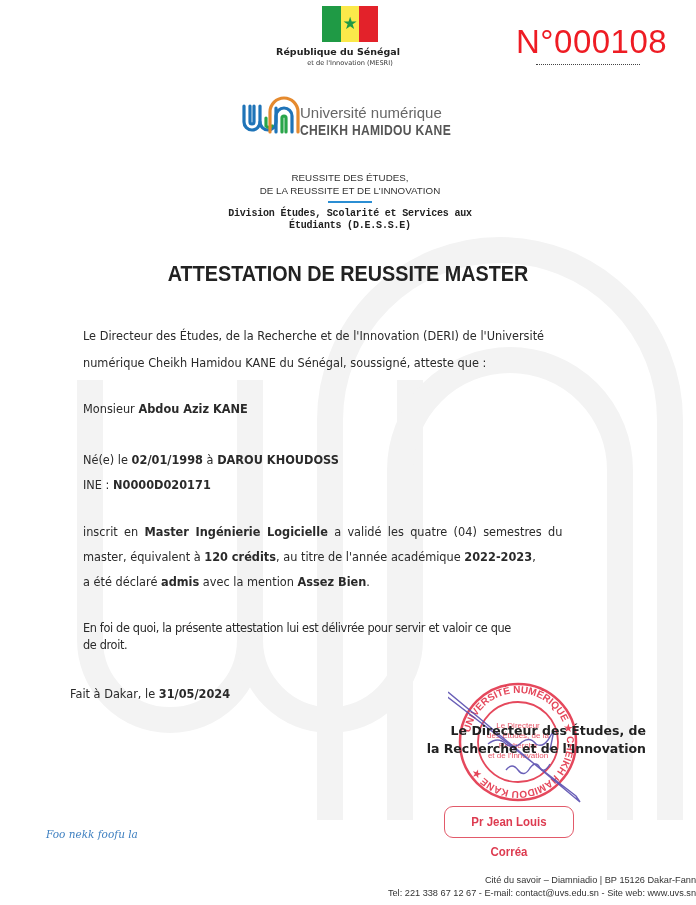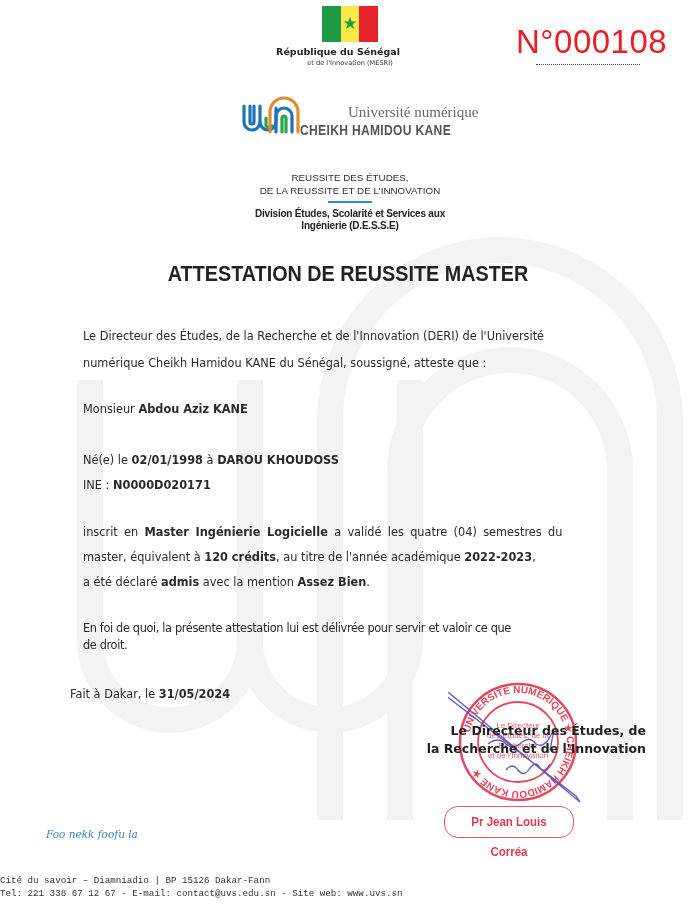--- a/index.html
+++ b/index.html
@@ -18,51 +18,51 @@
   .flag .r { background:#e3222a; }
   .flag .star { position:absolute; left:0; right:0; top:7px; text-align:center; color:#1f9a45; font-size:17px; line-height:20px; }
 
   .rep-title { left:188px; top:46px; width:300px; text-align:center; font-size:9.5px; font-weight:bold; color:#222; }
   .ministry { left:200px; top:59px; width:300px; text-align:center; font-size:6.6px; line-height:9px; color:#333; }
 
   .numero { left:516px; top:22px; font-family:"Liberation Sans", sans-serif; font-size:33px; color:#ee1c24; letter-spacing:0.5px; line-height:40px; }
   .numero-dots { left:536px; top:58px; width:104px; border-bottom:1.5px dotted #444; height:6px; }
 
   .logo { left:240px; top:96px; width:62px; height:40px; }
-  .uni-line1 { left:300px; top:104px; font-family:Liberation Serif, serif; font-size:15px; color:#666; line-height:17px;padding-left:48px; }
+  .uni-line1 { left:300px; top:104px; font-family:Liberation Sans, sans-serif; font-size:15px; color:#666; line-height:17px; }
   .uni-line2 { left:300px; top:121px; font-family:"Liberation Sans", sans-serif; font-size:15.5px; font-weight:bold; color:#555; transform:scaleX(0.78); transform-origin:left top; letter-spacing:0.4px; line-height:18px; }
 
   .direction { left:180px; top:172px; width:340px; text-align:center; font-family:"Liberation Sans", sans-serif; font-size:9.8px; line-height:12.5px; color:#333; }
   .dir-rule { left:328px; top:201px; width:44px; height:2px; background:#2b8ed3; }
-  .division { left:180px; top:208px; width:340px; text-align:center; font-family:Liberation Sans, sans-serif; font-size:10px; font-weight:bold; line-height:12px; color:#222; letter-spacing:-0.2px; }
+  .division { left:180px; top:208px; width:340px; text-align:center; font-family:Liberation Mono, monospace; font-size:10px; font-weight:bold; line-height:12px; color:#222; letter-spacing:-0.2px; }
 
   .title { left:0; top:262px; width:696px; text-align:center; font-family:"Liberation Sans", sans-serif; font-size:21.5px; font-weight:bold; color:#222; letter-spacing:0px; transform:scaleX(0.92); }
 
   .body-text { font-family:"DejaVu Sans", sans-serif; font-size:12.6px; color:#2a2a2a; transform:scaleX(0.9); transform-origin:left top; white-space:nowrap; }
   .body-text b { font-weight:bold; }
   .p1a { left:83px; top:328px; }
   .p1b { left:83px; top:355px; }
   .p2  { left:83px; top:401px; }
   .p3a { left:83px; top:452px; }
   .p3b { left:83px; top:477px; }
   .p4a { left:83px; top:524px; }
   .p4b { left:83px; top:549px; }
   .p4c { left:83px; top:574px; }
   .p5a { left:83px; top:620px; letter-spacing:-0.4px; }
   .p5b { left:83px; top:637px; letter-spacing:-0.4px; }
   .fait { left:70px; top:686px; }
 
   .sig-title { left:400px; top:686px; width:246px; text-align:right; font-family:"DejaVu Sans", sans-serif; font-size:12.5px; font-weight:bold; line-height:18px; color:#222;margin-top:36px; }
   .stamp { left:448px; top:672px; width:140px; height:140px; }
-  .name-box { left:444px; top:806px; width:128px; height:30px; border:1.5px solid #e25a6a; border-radius:14px; }
+  .name-box { left:444px; top:806px; width:128px; height:30px; border:1.5px solid #e25a6a; border-radius:9px; }
   .name-box span { display:block; text-align:center; line-height:30px; font-family:"Liberation Sans", sans-serif; font-size:13.5px; color:#dd3b50; transform:scaleX(0.85); font-weight:bold; }
 
   .motto { left:46px; top:828px; font-family:"DejaVu Serif", serif; font-style:italic; font-size:10.5px; color:#3d7fc0; }
 
-  .footer { left:0; top:874px; width:696px; text-align:left; font-family:Liberation Mono, monospace; font-size:9.2px; line-height:13px; color:#333; }
+  .footer { left:0; top:874px; width:696px; text-align:right; font-family:Liberation Sans, sans-serif; font-size:9.2px; line-height:13px; color:#333; }
 </style>
 </head>
 <body>
 
 <svg class="wm" viewBox="0 0 696 905">
   <g fill="none" stroke="#f3f3f3" stroke-width="26">
     <path d="M90 380 V640 A80 80 0 0 0 250 640 V380"></path>
     <path d="M250 640 A80 80 0 0 0 410 640 V380"></path>
     <path d="M400 820 V470 A110 110 0 0 1 620 470 V820"></path>
     <path d="M330 820 V420 A170 170 0 0 1 670 420 V820"></path>
@@ -98,21 +98,21 @@
 <div class="abs uni-line1">Université numérique</div>
 <div class="abs uni-line2">CHEIKH HAMIDOU KANE</div>
 
 <div class="abs direction">
   <div>REUSSITE DES ÉTUDES,</div>
   <div>DE LA REUSSITE ET DE L'INNOVATION</div>
 </div>
 <div class="abs dir-rule"></div>
 <div class="abs division">
   <div>Division Études, Scolarité et Services aux</div>
-  <div>Ingénierie (D.E.S.S.E)</div>
+  <div>Étudiants (D.E.S.S.E)</div>
 </div>
 
 <div class="abs title">ATTESTATION DE REUSSITE MASTER</div>
 
 <div class="abs body-text p1a">Le Directeur des Études, de la Recherche et de l'Innovation (DERI) de l'Université</div>
 <div class="abs body-text p1b">numérique Cheikh Hamidou KANE du Sénégal, soussigné, atteste que :</div>
 
 <div class="abs body-text p2">
   <span>Monsieur</span>
   <b>Abdou Aziz KANE</b>

